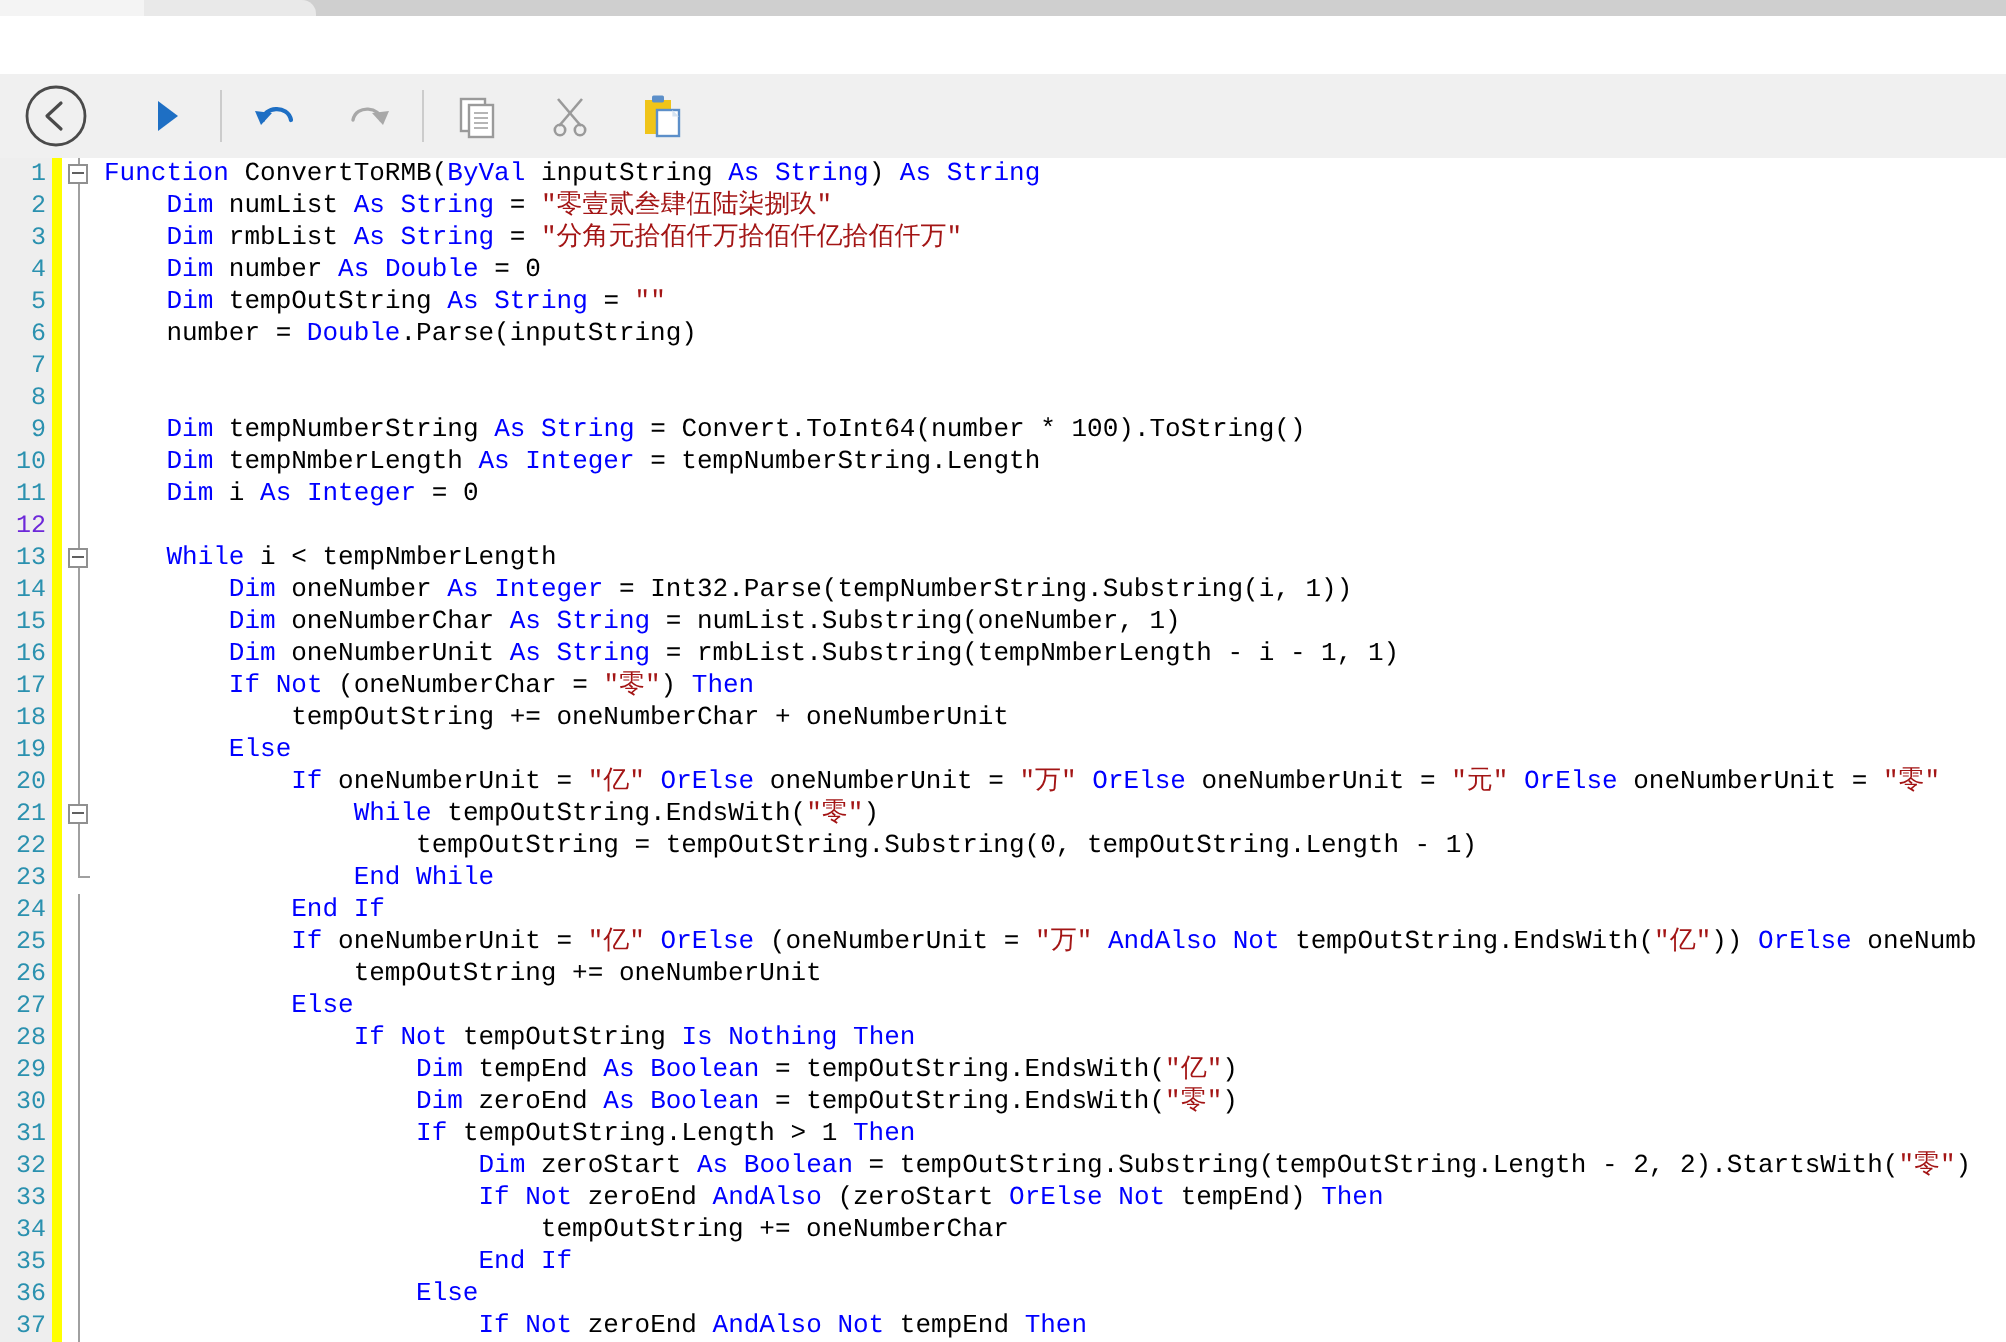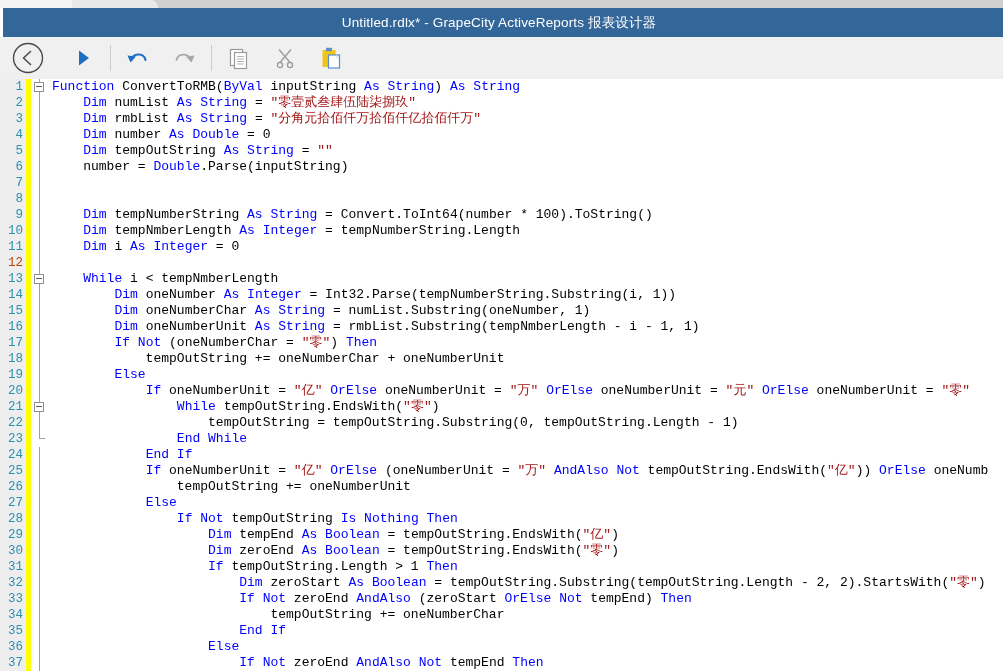--- a/index.html
+++ b/index.html
@@ -196,23 +196,20 @@
 
 <div id="app">
 
   <div class="desktop-strip">
     <div class="tabshape"></div>
     <div class="tabshape2"></div>
   </div>
 
   <div class="titlebar-leftedge"></div>
 
-  <div class="titlebar" style="background: rgb(51, 102, 153);">
-    <span class="title-text" style="color: rgb(255, 255, 255);">Untitled.rdlx* - GrapeCity ActiveReports 报表设计器</span>
-  </div>
 
   <div class="toolbar">
 
     <div class="tb-btn tb-back">
       <svg width="34" height="34" viewBox="0 0 34 34">
         <circle cx="17" cy="17" r="14.5" fill="none" stroke="#4a4a4a" stroke-width="1.4"></circle>
         <polyline points="19.5,10.5 12.5,17 19.5,23.5" fill="none" stroke="#4a4a4a" stroke-width="1.6" stroke-linecap="round" stroke-linejoin="round"></polyline>
       </svg>
     </div>
 
@@ -280,21 +277,21 @@
         <div class="code-row"><div class="gutter-num" style="color: rgb(43, 145, 175); background: rgb(238, 238, 238);">2</div><div class="gutter-change" style="background: rgb(255, 255, 0);"></div><div class="gutter-fold"><div class="fold-line"></div></div><div class="gutter-edge"></div><div class="code-text"><span class="pl" style="color: rgb(0, 0, 0);">    </span><span class="kw" style="color: rgb(0, 0, 255);">Dim</span><span class="pl" style="color: rgb(0, 0, 0);"> numList </span><span class="kw" style="color: rgb(0, 0, 255);">As</span><span class="pl" style="color: rgb(0, 0, 0);"> </span><span class="kw" style="color: rgb(0, 0, 255);">String</span><span class="pl" style="color: rgb(0, 0, 0);"> = </span><span class="str" style="color: rgb(163, 21, 21);">"零壹贰叁肆伍陆柒捌玖"</span></div></div>
         <div class="code-row"><div class="gutter-num" style="color: rgb(43, 145, 175); background: rgb(238, 238, 238);">3</div><div class="gutter-change" style="background: rgb(255, 255, 0);"></div><div class="gutter-fold"><div class="fold-line"></div></div><div class="gutter-edge"></div><div class="code-text"><span class="pl" style="color: rgb(0, 0, 0);">    </span><span class="kw" style="color: rgb(0, 0, 255);">Dim</span><span class="pl" style="color: rgb(0, 0, 0);"> rmbList </span><span class="kw" style="color: rgb(0, 0, 255);">As</span><span class="pl" style="color: rgb(0, 0, 0);"> </span><span class="kw" style="color: rgb(0, 0, 255);">String</span><span class="pl" style="color: rgb(0, 0, 0);"> = </span><span class="str" style="color: rgb(163, 21, 21);">"分角元拾佰仟万拾佰仟亿拾佰仟万"</span></div></div>
         <div class="code-row"><div class="gutter-num" style="color: rgb(43, 145, 175); background: rgb(238, 238, 238);">4</div><div class="gutter-change" style="background: rgb(255, 255, 0);"></div><div class="gutter-fold"><div class="fold-line"></div></div><div class="gutter-edge"></div><div class="code-text"><span class="pl" style="color: rgb(0, 0, 0);">    </span><span class="kw" style="color: rgb(0, 0, 255);">Dim</span><span class="pl" style="color: rgb(0, 0, 0);"> number </span><span class="kw" style="color: rgb(0, 0, 255);">As</span><span class="pl" style="color: rgb(0, 0, 0);"> </span><span class="kw" style="color: rgb(0, 0, 255);">Double</span><span class="pl" style="color: rgb(0, 0, 0);"> = 0</span></div></div>
         <div class="code-row"><div class="gutter-num" style="color: rgb(43, 145, 175); background: rgb(238, 238, 238);">5</div><div class="gutter-change" style="background: rgb(255, 255, 0);"></div><div class="gutter-fold"><div class="fold-line"></div></div><div class="gutter-edge"></div><div class="code-text"><span class="pl" style="color: rgb(0, 0, 0);">    </span><span class="kw" style="color: rgb(0, 0, 255);">Dim</span><span class="pl" style="color: rgb(0, 0, 0);"> tempOutString </span><span class="kw" style="color: rgb(0, 0, 255);">As</span><span class="pl" style="color: rgb(0, 0, 0);"> </span><span class="kw" style="color: rgb(0, 0, 255);">String</span><span class="pl" style="color: rgb(0, 0, 0);"> = </span><span class="str" style="color: rgb(163, 21, 21);">""</span></div></div>
         <div class="code-row"><div class="gutter-num" style="color: rgb(43, 145, 175); background: rgb(238, 238, 238);">6</div><div class="gutter-change" style="background: rgb(255, 255, 0);"></div><div class="gutter-fold"><div class="fold-line"></div></div><div class="gutter-edge"></div><div class="code-text"><span class="pl" style="color: rgb(0, 0, 0);">    number = </span><span class="kw" style="color: rgb(0, 0, 255);">Double</span><span class="pl" style="color: rgb(0, 0, 0);">.Parse(inputString)</span></div></div>
         <div class="code-row"><div class="gutter-num" style="color: rgb(43, 145, 175); background: rgb(238, 238, 238);">7</div><div class="gutter-change" style="background: rgb(255, 255, 0);"></div><div class="gutter-fold"><div class="fold-line"></div></div><div class="gutter-edge"></div><div class="code-text"></div></div>
         <div class="code-row"><div class="gutter-num" style="color: rgb(43, 145, 175); background: rgb(238, 238, 238);">8</div><div class="gutter-change" style="background: rgb(255, 255, 0);"></div><div class="gutter-fold"><div class="fold-line"></div></div><div class="gutter-edge"></div><div class="code-text"></div></div>
         <div class="code-row"><div class="gutter-num" style="color: rgb(43, 145, 175); background: rgb(238, 238, 238);">9</div><div class="gutter-change" style="background: rgb(255, 255, 0);"></div><div class="gutter-fold"><div class="fold-line"></div></div><div class="gutter-edge"></div><div class="code-text"><span class="pl" style="color: rgb(0, 0, 0);">    </span><span class="kw" style="color: rgb(0, 0, 255);">Dim</span><span class="pl" style="color: rgb(0, 0, 0);"> tempNumberString </span><span class="kw" style="color: rgb(0, 0, 255);">As</span><span class="pl" style="color: rgb(0, 0, 0);"> </span><span class="kw" style="color: rgb(0, 0, 255);">String</span><span class="pl" style="color: rgb(0, 0, 0);"> = Convert.ToInt64(number * 100).ToString()</span></div></div>
         <div class="code-row"><div class="gutter-num" style="color: rgb(43, 145, 175); background: rgb(238, 238, 238);">10</div><div class="gutter-change" style="background: rgb(255, 255, 0);"></div><div class="gutter-fold"><div class="fold-line"></div></div><div class="gutter-edge"></div><div class="code-text"><span class="pl" style="color: rgb(0, 0, 0);">    </span><span class="kw" style="color: rgb(0, 0, 255);">Dim</span><span class="pl" style="color: rgb(0, 0, 0);"> tempNmberLength </span><span class="kw" style="color: rgb(0, 0, 255);">As</span><span class="pl" style="color: rgb(0, 0, 0);"> </span><span class="kw" style="color: rgb(0, 0, 255);">Integer</span><span class="pl" style="color: rgb(0, 0, 0);"> = tempNumberString.Length</span></div></div>
         <div class="code-row"><div class="gutter-num" style="color: rgb(43, 145, 175); background: rgb(238, 238, 238);">11</div><div class="gutter-change" style="background: rgb(255, 255, 0);"></div><div class="gutter-fold"><div class="fold-line"></div></div><div class="gutter-edge"></div><div class="code-text"><span class="pl" style="color: rgb(0, 0, 0);">    </span><span class="kw" style="color: rgb(0, 0, 255);">Dim</span><span class="pl" style="color: rgb(0, 0, 0);"> i </span><span class="kw" style="color: rgb(0, 0, 255);">As</span><span class="pl" style="color: rgb(0, 0, 0);"> </span><span class="kw" style="color: rgb(0, 0, 255);">Integer</span><span class="pl" style="color: rgb(0, 0, 0);"> = 0</span></div></div>
-        <div class="code-row"><div class="gutter-num" style="color: #c2410c; background: rgb(238, 238, 238);">12</div><div class="gutter-change" style="background: rgb(255, 255, 0);"></div><div class="gutter-fold"><div class="fold-line"></div></div><div class="gutter-edge"></div><div class="code-text"></div></div>
+        <div class="code-row"><div class="gutter-num" style="color: #6d28d9; background: rgb(238, 238, 238);">12</div><div class="gutter-change" style="background: rgb(255, 255, 0);"></div><div class="gutter-fold"><div class="fold-line"></div></div><div class="gutter-edge"></div><div class="code-text"></div></div>
         <div class="code-row"><div class="gutter-num" style="color: rgb(43, 145, 175); background: rgb(238, 238, 238);">13</div><div class="gutter-change" style="background: rgb(255, 255, 0);"></div><div class="gutter-fold"><div class="fold-line"></div><div class="fold-box"></div></div><div class="gutter-edge"></div><div class="code-text"><span class="pl" style="color: rgb(0, 0, 0);">    </span><span class="kw" style="color: rgb(0, 0, 255);">While</span><span class="pl" style="color: rgb(0, 0, 0);"> i &lt; tempNmberLength</span></div></div>
         <div class="code-row"><div class="gutter-num" style="color: rgb(43, 145, 175); background: rgb(238, 238, 238);">14</div><div class="gutter-change" style="background: rgb(255, 255, 0);"></div><div class="gutter-fold"><div class="fold-line"></div></div><div class="gutter-edge"></div><div class="code-text"><span class="pl" style="color: rgb(0, 0, 0);">        </span><span class="kw" style="color: rgb(0, 0, 255);">Dim</span><span class="pl" style="color: rgb(0, 0, 0);"> oneNumber </span><span class="kw" style="color: rgb(0, 0, 255);">As</span><span class="pl" style="color: rgb(0, 0, 0);"> </span><span class="kw" style="color: rgb(0, 0, 255);">Integer</span><span class="pl" style="color: rgb(0, 0, 0);"> = Int32.Parse(tempNumberString.Substring(i, 1))</span></div></div>
         <div class="code-row"><div class="gutter-num" style="color: rgb(43, 145, 175); background: rgb(238, 238, 238);">15</div><div class="gutter-change" style="background: rgb(255, 255, 0);"></div><div class="gutter-fold"><div class="fold-line"></div></div><div class="gutter-edge"></div><div class="code-text"><span class="pl" style="color: rgb(0, 0, 0);">        </span><span class="kw" style="color: rgb(0, 0, 255);">Dim</span><span class="pl" style="color: rgb(0, 0, 0);"> oneNumberChar </span><span class="kw" style="color: rgb(0, 0, 255);">As</span><span class="pl" style="color: rgb(0, 0, 0);"> </span><span class="kw" style="color: rgb(0, 0, 255);">String</span><span class="pl" style="color: rgb(0, 0, 0);"> = numList.Substring(oneNumber, 1)</span></div></div>
         <div class="code-row"><div class="gutter-num" style="color: rgb(43, 145, 175); background: rgb(238, 238, 238);">16</div><div class="gutter-change" style="background: rgb(255, 255, 0);"></div><div class="gutter-fold"><div class="fold-line"></div></div><div class="gutter-edge"></div><div class="code-text"><span class="pl" style="color: rgb(0, 0, 0);">        </span><span class="kw" style="color: rgb(0, 0, 255);">Dim</span><span class="pl" style="color: rgb(0, 0, 0);"> oneNumberUnit </span><span class="kw" style="color: rgb(0, 0, 255);">As</span><span class="pl" style="color: rgb(0, 0, 0);"> </span><span class="kw" style="color: rgb(0, 0, 255);">String</span><span class="pl" style="color: rgb(0, 0, 0);"> = rmbList.Substring(tempNmberLength - i - 1, 1)</span></div></div>
         <div class="code-row"><div class="gutter-num" style="color: rgb(43, 145, 175); background: rgb(238, 238, 238);">17</div><div class="gutter-change" style="background: rgb(255, 255, 0);"></div><div class="gutter-fold"><div class="fold-line"></div></div><div class="gutter-edge"></div><div class="code-text"><span class="pl" style="color: rgb(0, 0, 0);">        </span><span class="kw" style="color: rgb(0, 0, 255);">If</span><span class="pl" style="color: rgb(0, 0, 0);"> </span><span class="kw" style="color: rgb(0, 0, 255);">Not</span><span class="pl" style="color: rgb(0, 0, 0);"> (oneNumberChar = </span><span class="str" style="color: rgb(163, 21, 21);">"零"</span><span class="pl" style="color: rgb(0, 0, 0);">) </span><span class="kw" style="color: rgb(0, 0, 255);">Then</span></div></div>
         <div class="code-row"><div class="gutter-num" style="color: rgb(43, 145, 175); background: rgb(238, 238, 238);">18</div><div class="gutter-change" style="background: rgb(255, 255, 0);"></div><div class="gutter-fold"><div class="fold-line"></div></div><div class="gutter-edge"></div><div class="code-text"><span class="pl" style="color: rgb(0, 0, 0);">            tempOutString += oneNumberChar + oneNumberUnit</span></div></div>
         <div class="code-row"><div class="gutter-num" style="color: rgb(43, 145, 175); background: rgb(238, 238, 238);">19</div><div class="gutter-change" style="background: rgb(255, 255, 0);"></div><div class="gutter-fold"><div class="fold-line"></div></div><div class="gutter-edge"></div><div class="code-text"><span class="pl" style="color: rgb(0, 0, 0);">        </span><span class="kw" style="color: rgb(0, 0, 255);">Else</span></div></div>
         <div class="code-row"><div class="gutter-num" style="color: rgb(43, 145, 175); background: rgb(238, 238, 238);">20</div><div class="gutter-change" style="background: rgb(255, 255, 0);"></div><div class="gutter-fold"><div class="fold-line"></div></div><div class="gutter-edge"></div><div class="code-text"><span class="pl" style="color: rgb(0, 0, 0);">            </span><span class="kw" style="color: rgb(0, 0, 255);">If</span><span class="pl" style="color: rgb(0, 0, 0);"> oneNumberUnit = </span><span class="str" style="color: rgb(163, 21, 21);">"亿"</span><span class="pl" style="color: rgb(0, 0, 0);"> </span><span class="kw" style="color: rgb(0, 0, 255);">OrElse</span><span class="pl" style="color: rgb(0, 0, 0);"> oneNumberUnit = </span><span class="str" style="color: rgb(163, 21, 21);">"万"</span><span class="pl" style="color: rgb(0, 0, 0);"> </span><span class="kw" style="color: rgb(0, 0, 255);">OrElse</span><span class="pl" style="color: rgb(0, 0, 0);"> oneNumberUnit = </span><span class="str" style="color: rgb(163, 21, 21);">"元"</span><span class="pl" style="color: rgb(0, 0, 0);"> </span><span class="kw" style="color: rgb(0, 0, 255);">OrElse</span><span class="pl" style="color: rgb(0, 0, 0);"> oneNumberUnit = </span><span class="str" style="color: rgb(163, 21, 21);">"零"</span><span class="pl" style="color: rgb(0, 0, 0);"> </span></div></div>
         <div class="code-row"><div class="gutter-num" style="color: rgb(43, 145, 175); background: rgb(238, 238, 238);">21</div><div class="gutter-change" style="background: rgb(255, 255, 0);"></div><div class="gutter-fold"><div class="fold-line"></div><div class="fold-box"></div></div><div class="gutter-edge"></div><div class="code-text"><span class="pl" style="color: rgb(0, 0, 0);">                </span><span class="kw" style="color: rgb(0, 0, 255);">While</span><span class="pl" style="color: rgb(0, 0, 0);"> tempOutString.EndsWith(</span><span class="str" style="color: rgb(163, 21, 21);">"零"</span><span class="pl" style="color: rgb(0, 0, 0);">)</span></div></div>
         <div class="code-row"><div class="gutter-num" style="color: rgb(43, 145, 175); background: rgb(238, 238, 238);">22</div><div class="gutter-change" style="background: rgb(255, 255, 0);"></div><div class="gutter-fold"><div class="fold-line"></div></div><div class="gutter-edge"></div><div class="code-text"><span class="pl" style="color: rgb(0, 0, 0);">                    tempOutString = tempOutString.Substring(0, tempOutString.Length - 1)</span></div></div>

